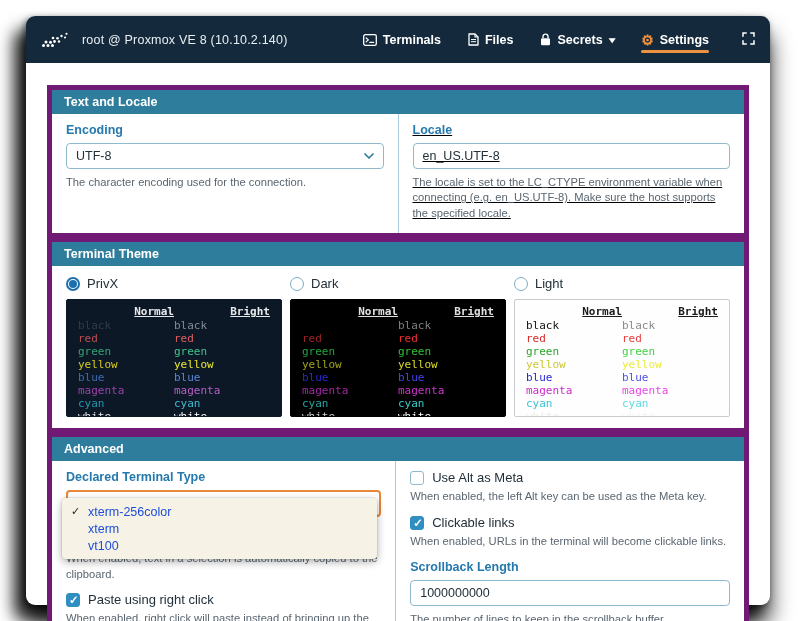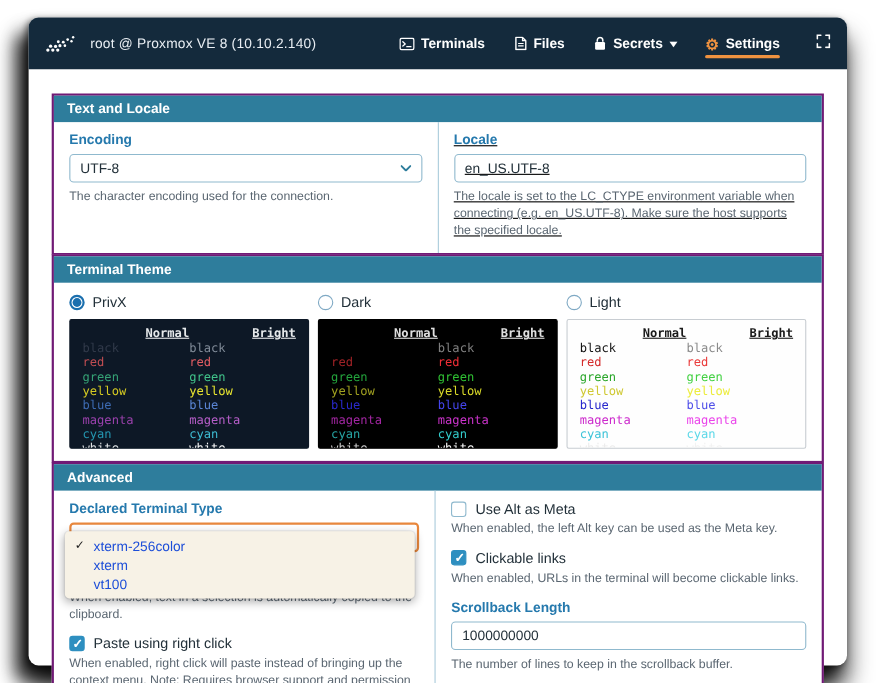--- a/index.html
+++ b/index.html
@@ -21,21 +21,21 @@
   .nav-item .ic { display:flex; align-items:center; }
   .nav-item.active::after { content:""; position:absolute; left:0; right:0; bottom:-2px;
     height:3px; background:#ef9240; border-radius:2px; }
   .nav-item.active .ic { color:#ef9240; }
   .chev { font-size:9px; margin-left:1px; transform:scaleX(1.4); }
   .gear-glyph { font-size:14px; color:#ef9240; line-height:1; }
   .fs-btn { margin-left:6px; display:flex; align-items:center; cursor:pointer; }
 
   
   .content { padding:22px 21px 0; }
-  .section { border:2px solid #701a75; background:#fff; }
+  .section { border:5px solid #701a75; background:#fff; }
   .section + .section { margin-top:-1px; }
   .section-header { background:#2e7d9c; color:#fff; font-size:12.5px; font-weight:700;
     padding:5px 12px; line-height:14px; }
 
   .cols { display:flex; }
   .col { flex:1; padding:9px 14px 12px; min-width:0; }
   .col + .col { border-left:1px solid #a9cbdb;text-decoration:underline; }
   .field-label { color:#2579ad; font-weight:700; font-size:12.5px; margin-bottom:6px; }
   .control { height:26px; border:1px solid #8fb9ce; border-radius:4px; background:#fff;
     display:flex; align-items:center; justify-content:space-between; padding:0 9px;
@@ -67,21 +67,21 @@
     border-radius:4px; box-shadow:0 3px 9px rgba(0,0,0,.32), 0 0 0 1px rgba(0,0,0,.06);
     padding:5px 0; z-index:5; }
   .dd-item { padding:1.5px 10px 1.5px 26px; font-size:12.5px; line-height:14px; color:#1d4ed8;
     position:relative; cursor:pointer; }
   .dd-item.selected::before { content:"\2713"; position:absolute; left:9px; top:1px; font-size:11px; color:#222; }
 
   .obscured { height:7px; overflow:hidden; margin-top:24px; display:flex; align-items:flex-start; gap:8px; }
   .obscured .cb-frag { width:14px; height:14px; border-radius:3px; background:#2e8fc0; flex:0 0 auto; }
   .obscured .txt-frag { width:64px; height:12px; border-radius:2px; background:#9aa3ab; margin-top:1px; }
 
-  .check-row { display:flex; align-items:center; gap:8px; margin-top:10px; cursor:pointer; }
+  .check-row { display:flex; align-items:flex-end; gap:8px; margin-top:10px; cursor:pointer; }
   .check-row.first { margin-top:0; }
   .checkbox { width:14px; height:14px; border-radius:3px; background:#fff; border:1px solid #8fb9ce;
     flex:0 0 auto; position:relative; }
   .checkbox.checked { background:#2e8fc0; border-color:#2e8fc0; }
   .checkbox.checked::after { content:"\2713"; position:absolute; left:2px; top:-1px; color:#fff; font-size:11.5px; font-weight:700; }
   .check-label { font-size:13px; color:#223039; }
   .help.tight { margin-top:4px; }
   .sb-label { margin-top:11px; }
 </style>
 </head>

